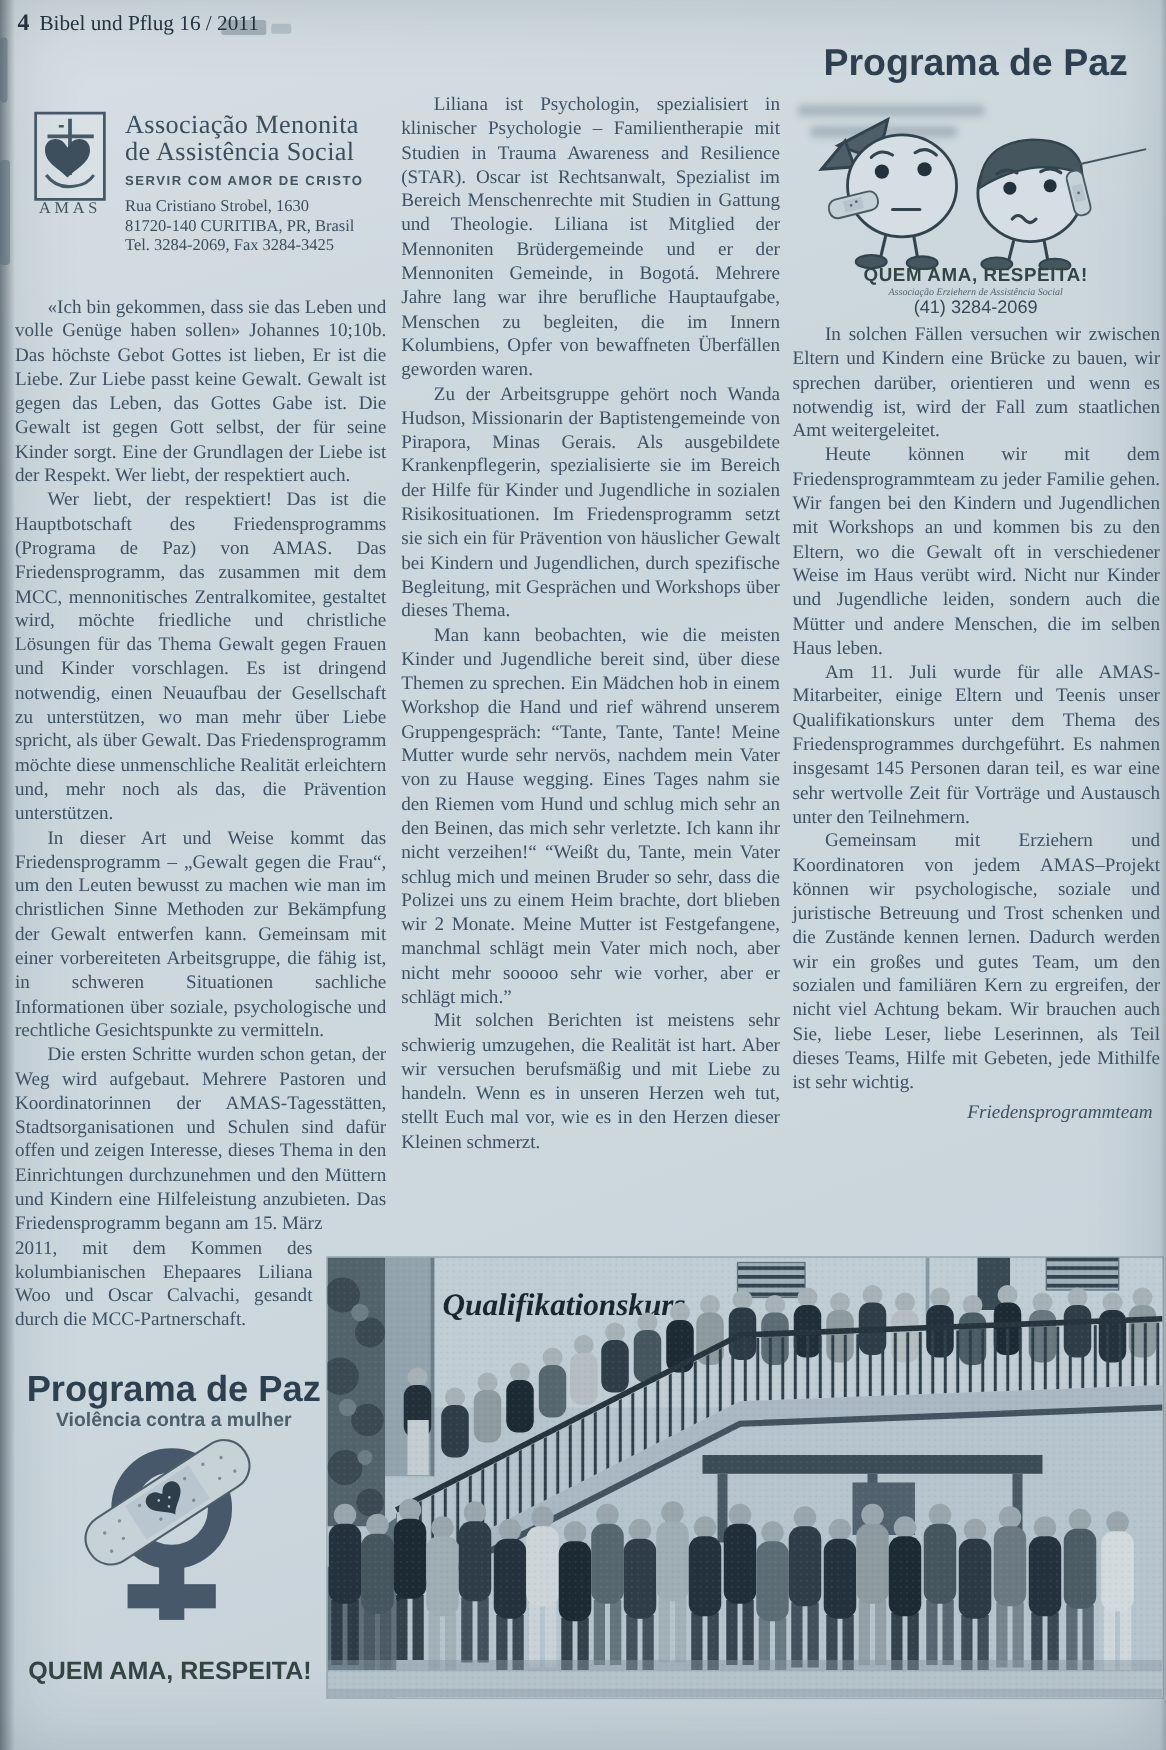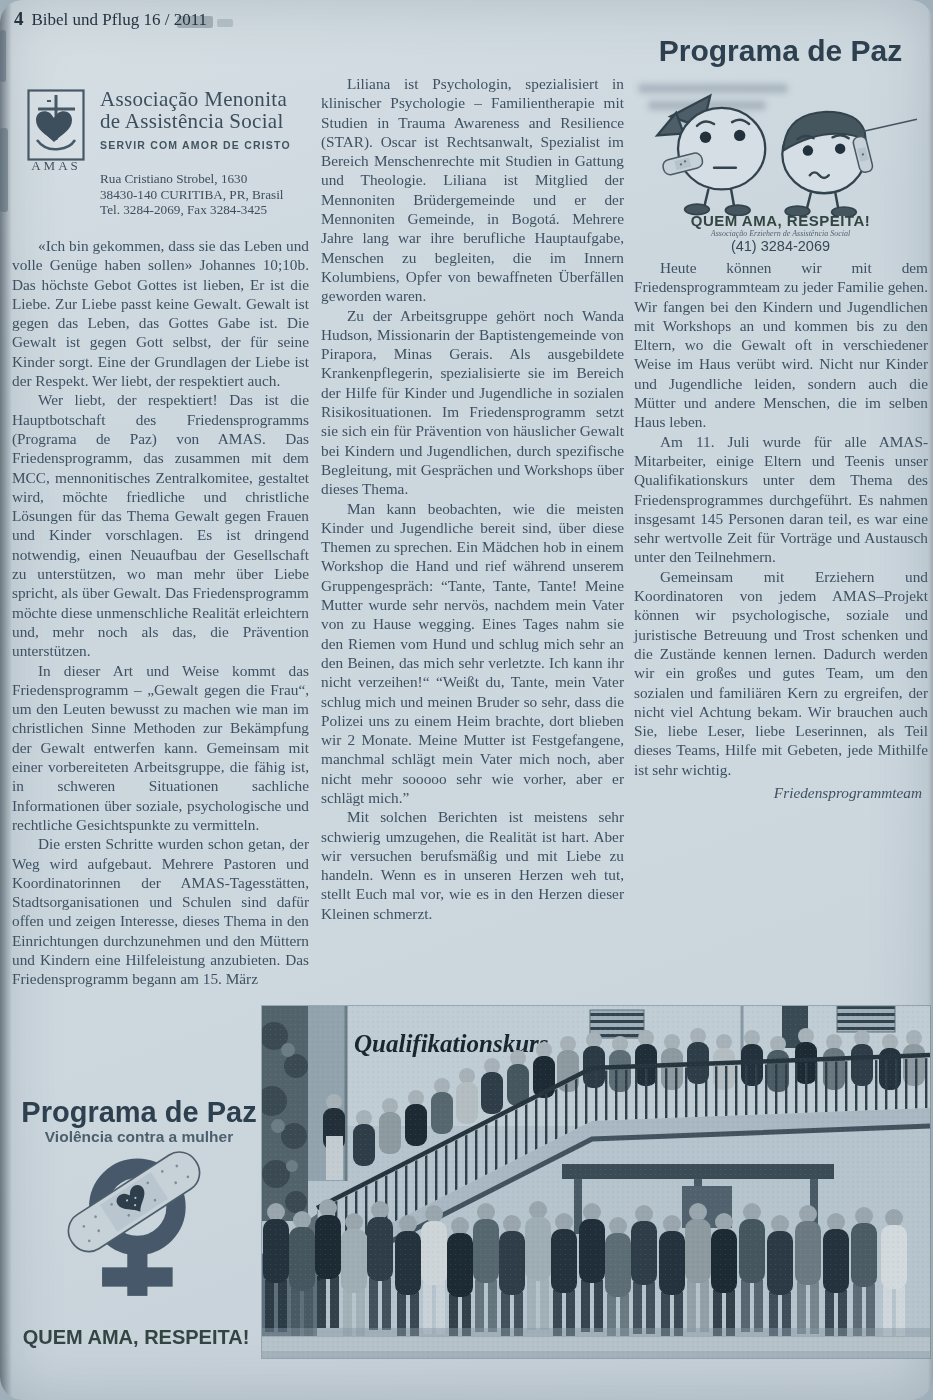--- a/index.html
+++ b/index.html
@@ -1,40 +1,39 @@
 <!DOCTYPE html>
 <html><head>
 <meta charset="utf-8">
 <style>
   html,body{margin:0;padding:0;background:#9fb0ba;}
   #page{
     position:relative;width:933px;height:1400px;overflow:hidden;
     background:linear-gradient(160deg,#d6dfe4 0%,#cbd6dd 30%,#ccd7de 62%,#c4cfd7 100%);
     font-family:"Liberation Serif",serif;color:#3e5062;
     box-shadow:inset 0 0 60px rgba(70,90,105,.25);
-    border-radius:23px;
   }
   
   .edge-shadow{position:absolute;left:0;top:0;width:12px;height:1400px;
     background:linear-gradient(90deg,rgba(30,42,52,.5),rgba(30,42,52,0));}
   .edge-right{position:absolute;right:0;top:0;width:5px;height:1400px;
     background:linear-gradient(270deg,rgba(30,42,52,.18),rgba(30,42,52,0));}
   .nub{position:absolute;background:#5a6b78;border-radius:3px;opacity:.55;}
   .smudge{position:absolute;background:#93a1aa;opacity:.8;border-radius:2px;}
   .ghost{position:absolute;background:#77879300;}
   .ghost div{background:#76879370;height:9px;border-radius:4px;filter:blur(3px);margin-bottom:8px;}
   
   #pagehead{position:absolute;left:14px;top:8px;font-size:17px;color:#24333f;white-space:nowrap;}
   #pagehead .num{font-weight:bold;font-size:19px;margin-right:8px;}
   
   #amas-logo{position:absolute;left:26px;top:88px;}
   #amas-text{position:absolute;left:100px;top:88px;width:236px;text-align:left;color:#3c4e5e;}
   #amas-text .t{font-size:21px;line-height:22px;letter-spacing:.3px;}
   #amas-text .motto{font-family:"Liberation Sans",sans-serif;font-weight:bold;font-size:10.5px;letter-spacing:1.2px;margin-top:7px;color:#42545f;}
-  #amas-text .addr{font-size:13.2px;line-height:15.5px;margin-top:20px;}
+  #amas-text .addr{font-size:13.2px;line-height:15.5px;margin-top:6px;}
   
   .col{position:absolute;text-align:justify;font-size:15.3px;line-height:19.3px;color:#3e5163;}
   .col p{margin:0;text-indent:26px;}
   .col p.narrow{width:238px;}
   .sig{font-style:italic;text-align:right;margin-top:4px;padding-right:6px;}
   
   .paz-title{position:absolute;font-family:"Liberation Sans",sans-serif;font-weight:bold;color:#2e404f;text-align:center;}
   .paz-sub{position:absolute;font-family:"Liberation Sans",sans-serif;font-weight:bold;color:#4c5f6d;text-align:center;}
   #c3-slogan,#pl-slogan{position:absolute;font-family:"Liberation Sans",sans-serif;font-weight:bold;color:#334543;text-align:center;}
   #c3-org{position:absolute;font-size:8px;font-style:italic;text-align:center;color:#53646f;}
@@ -68,30 +67,31 @@
     <path d="M11,52 Q19,63 33,61 Q44,60 49,52" fill="none" stroke="#475866" stroke-width="2.5"></path>
     <text x="30" y="82" text-anchor="middle" font-family="Liberation Serif, serif" font-size="13" letter-spacing="3" fill="#44545e">AMAS</text>
   </svg>
 
   <div id="amas-text">
     <div class="t">Associação Menonita</div>
     <div class="t">de Assistência Social</div>
     <div class="motto">SERVIR COM AMOR DE CRISTO</div>
     <div class="addr">
       <div>Rua Cristiano Strobel, 1630</div>
-      <div>38430-140 CURITIBA, PR, Brasil</div>
+      <div>81720-140 CURITIBA, PR, Brasil</div>
       <div>Tel. 3284-2069, Fax 3284-3425</div>
     </div>
   </div>
 
   <div class="col" style="left:12px;top:236px;width:297px;">
     <p>«Ich bin gekommen, dass sie das Leben und volle Genüge haben sollen» Johannes 10;10b. Das höchste Gebot Gottes ist lieben, Er ist die Liebe. Zur Liebe passt keine Gewalt. Gewalt ist gegen das Leben, das Gottes Gabe ist. Die Gewalt ist gegen Gott selbst, der für seine Kinder sorgt. Eine der Grundlagen der Liebe ist der Respekt. Wer liebt, der respektiert auch.</p>
     <p>Wer liebt, der respektiert! Das ist die Hauptbotschaft des Friedensprogramms (Programa de Paz) von AMAS. Das Friedensprogramm, das zusammen mit dem MCC, mennonitisches Zentralkomitee, gestaltet wird, möchte friedliche und christliche Lösungen für das Thema Gewalt gegen Frauen und Kinder vorschlagen. Es ist dringend notwendig, einen Neuaufbau der Gesellschaft zu unterstützen, wo man mehr über Liebe spricht, als über Gewalt. Das Friedensprogramm möchte diese unmenschliche Realität erleichtern und, mehr noch als das, die Prävention unterstützen.</p>
     <p>In dieser Art und Weise kommt das Friedensprogramm – „Gewalt gegen die Frau“, um den Leuten bewusst zu machen wie man im christlichen Sinne Methoden zur Bekämpfung der Gewalt entwerfen kann. Gemeinsam mit einer vorbereiteten Arbeitsgruppe, die fähig ist, in schweren Situationen sachliche Informationen über soziale, psychologische und rechtliche Gesichtspunkte zu vermitteln.</p>
     <p>Die ersten Schritte wurden schon getan, der Weg wird aufgebaut. Mehrere Pastoren und Koordinatorinnen der AMAS-Tagesstätten, Stadtsorganisationen und Schulen sind dafür offen und zeigen Interesse, dieses Thema in den Einrichtungen durchzunehmen und den Müttern und Kindern eine Hilfeleistung anzubieten. Das Friedensprogramm begann am 15. März</p>
+    <p class="narrow" style="text-indent:0;">2011, mit dem Kommen des kolumbianischen Ehepaares Liliana Woo und Oscar Calvachi, gesandt durch die MCC-Partnerschaft.</p>
   </div>
 
   <div class="col" style="left:321px;top:74px;width:303px;">
     <p>Liliana ist Psychologin, spezialisiert in klinischer Psychologie – Familientherapie mit Studien in Trauma Awareness and Resilience (STAR). Oscar ist Rechtsanwalt, Spezialist im Bereich Menschenrechte mit Studien in Gattung und Theologie. Liliana ist Mitglied der Mennoniten Brüdergemeinde und er der Mennoniten Gemeinde, in Bogotá. Mehrere Jahre lang war ihre berufliche Hauptaufgabe, Menschen zu begleiten, die im Innern Kolumbiens, Opfer von bewaffneten Überfällen geworden waren.</p>
     <p>Zu der Arbeitsgruppe gehört noch Wanda Hudson, Missionarin der Baptistengemeinde von Pirapora, Minas Gerais. Als ausgebildete Krankenpflegerin, spezialisierte sie im Bereich der Hilfe für Kinder und Jugendliche in sozialen Risikosituationen. Im Friedensprogramm setzt sie sich ein für Prävention von häuslicher Gewalt bei Kindern und Jugendlichen, durch spezifische Begleitung, mit Gesprächen und Workshops über dieses Thema.</p>
     <p>Man kann beobachten, wie die meisten Kinder und Jugendliche bereit sind, über diese Themen zu sprechen. Ein Mädchen hob in einem Workshop die Hand und rief während unserem Gruppengespräch: “Tante, Tante, Tante! Meine Mutter wurde sehr nervös, nachdem mein Vater von zu Hause wegging. Eines Tages nahm sie den Riemen vom Hund und schlug mich sehr an den Beinen, das mich sehr verletzte. Ich kann ihr nicht verzeihen!“ “Weißt du, Tante, mein Vater schlug mich und meinen Bruder so sehr, dass die Polizei uns zu einem Heim brachte, dort blieben wir 2 Monate. Meine Mutter ist Festgefangene, manchmal schlägt mein Vater mich noch, aber nicht mehr sooooo sehr wie vorher, aber er schlägt mich.”</p>
     <p>Mit solchen Berichten ist meistens sehr schwierig umzugehen, die Realität ist hart. Aber wir versuchen berufsmäßig und mit Liebe zu handeln. Wenn es in unseren Herzen weh tut, stellt Euch mal vor, wie es in den Herzen dieser Kleinen schmerzt.</p>
   </div>
 
   <div class="paz-title" style="left:634px;top:34px;width:293px;font-size:30px;">Programa de Paz</div>
@@ -148,20 +148,21 @@
       <ellipse cx="150" cy="130" rx="13" ry="5.5"></ellipse>
         <ellipse cx="199" cy="131" rx="13" ry="5.5"></ellipse>
     </g>
   </svg>
 
   <div id="c3-slogan" style="left:634px;top:212px;width:293px;font-size:15px;letter-spacing:.5px;">QUEM AMA, RESPEITA!</div>
   <div id="c3-org" style="left:634px;top:229px;width:293px;">Associação Erziehern de Assistência Social</div>
   <div id="c3-phone" style="left:634px;top:238px;width:293px;">(41) 3284-2069</div>
 
   <div class="col" style="left:634px;top:258px;width:294px;">
+    <p>In solchen Fällen versuchen wir zwischen Eltern und Kindern eine Brücke zu bauen, wir sprechen darüber, orientieren und wenn es notwendig ist, wird der Fall zum staatlichen Amt weitergeleitet.</p>
     <p>Heute können wir mit dem Friedensprogrammteam zu jeder Familie gehen. Wir fangen bei den Kindern und Jugendlichen mit Workshops an und kommen bis zu den Eltern, wo die Gewalt oft in verschiedener Weise im Haus verübt wird. Nicht nur Kinder und Jugendliche leiden, sondern auch die Mütter und andere Menschen, die im selben Haus leben.</p>
     <p>Am 11. Juli wurde für alle AMAS-Mitarbeiter, einige Eltern und Teenis unser Qualifikationskurs unter dem Thema des Friedensprogrammes durchgeführt. Es nahmen insgesamt 145 Personen daran teil, es war eine sehr wertvolle Zeit für Vorträge und Austausch unter den Teilnehmern.</p>
     <p>Gemeinsam mit Erziehern und Koordinatoren von jedem AMAS–Projekt können wir psychologische, soziale und juristische Betreuung und Trost schenken und die Zustände kennen lernen. Dadurch werden wir ein großes und gutes Team, um den sozialen und familiären Kern zu ergreifen, der nicht viel Achtung bekam. Wir brauchen auch Sie, liebe Leser, liebe Leserinnen, als Teil dieses Teams, Hilfe mit Gebeten, jede Mithilfe ist sehr wichtig.</p>
     <div class="sig">Friedensprogrammteam</div>
   </div>
 
   <div class="paz-title" style="left:18px;top:1096px;width:242px;font-size:29px;">Programa de Paz</div>
   <div class="paz-sub" style="left:18px;top:1128px;width:242px;font-size:15.5px;">Violência contra a mulher</div>
 
   <svg style="position:absolute;left:50px;top:1148px;" width="168" height="174" viewBox="0 0 200 207">

